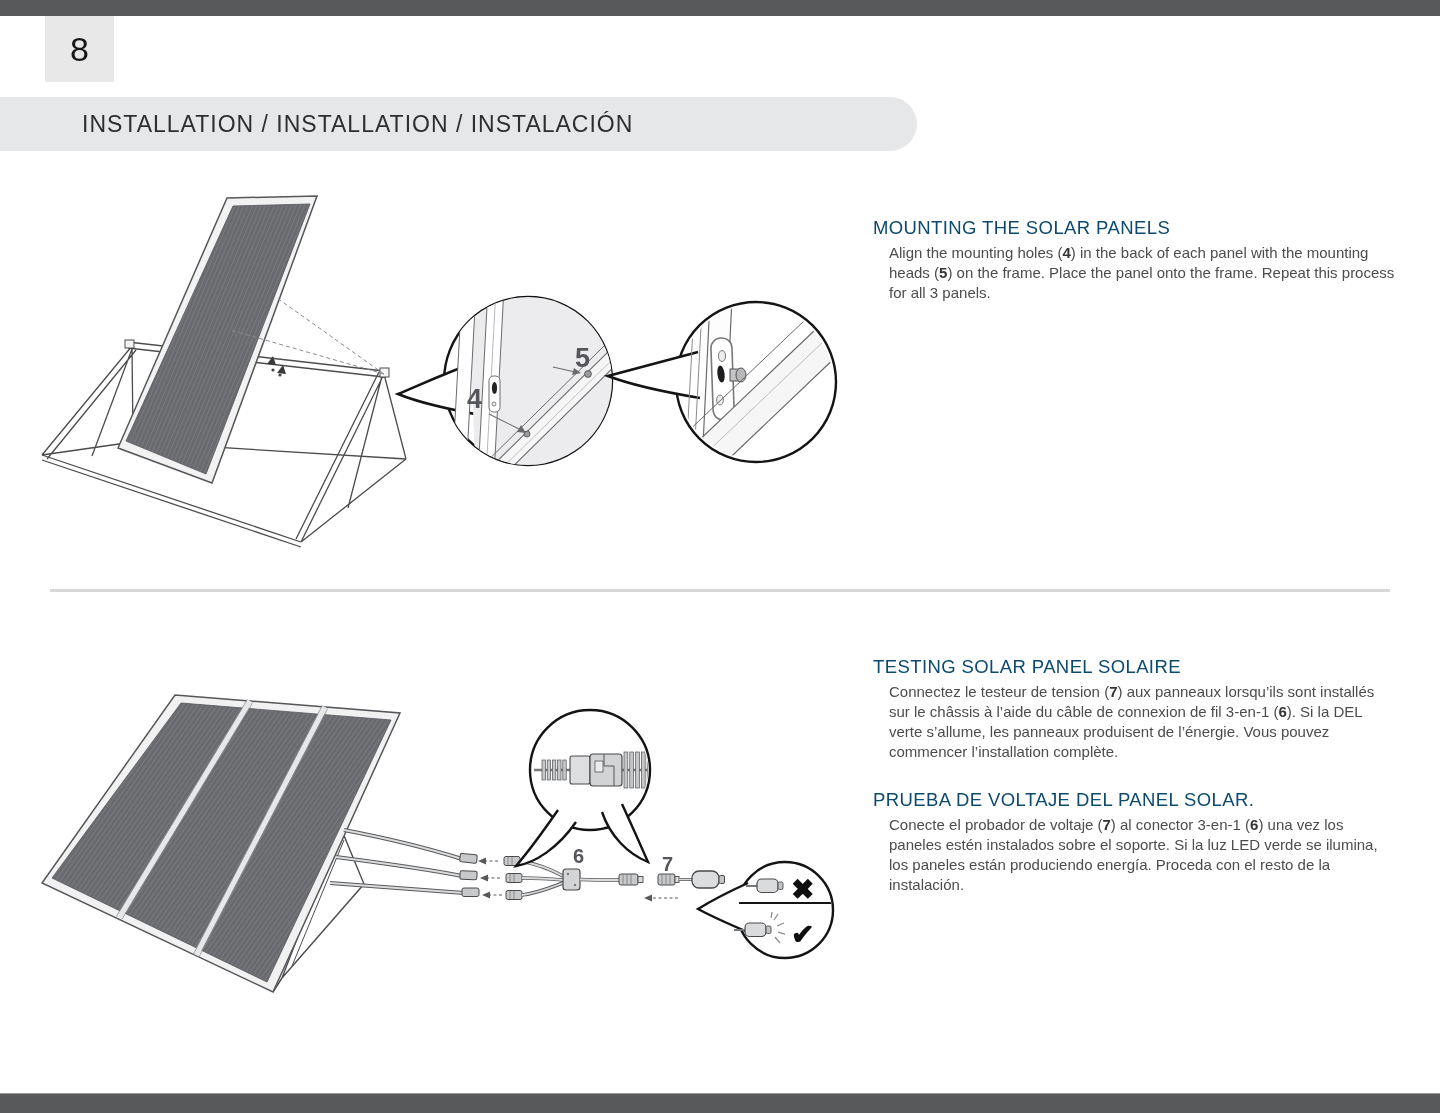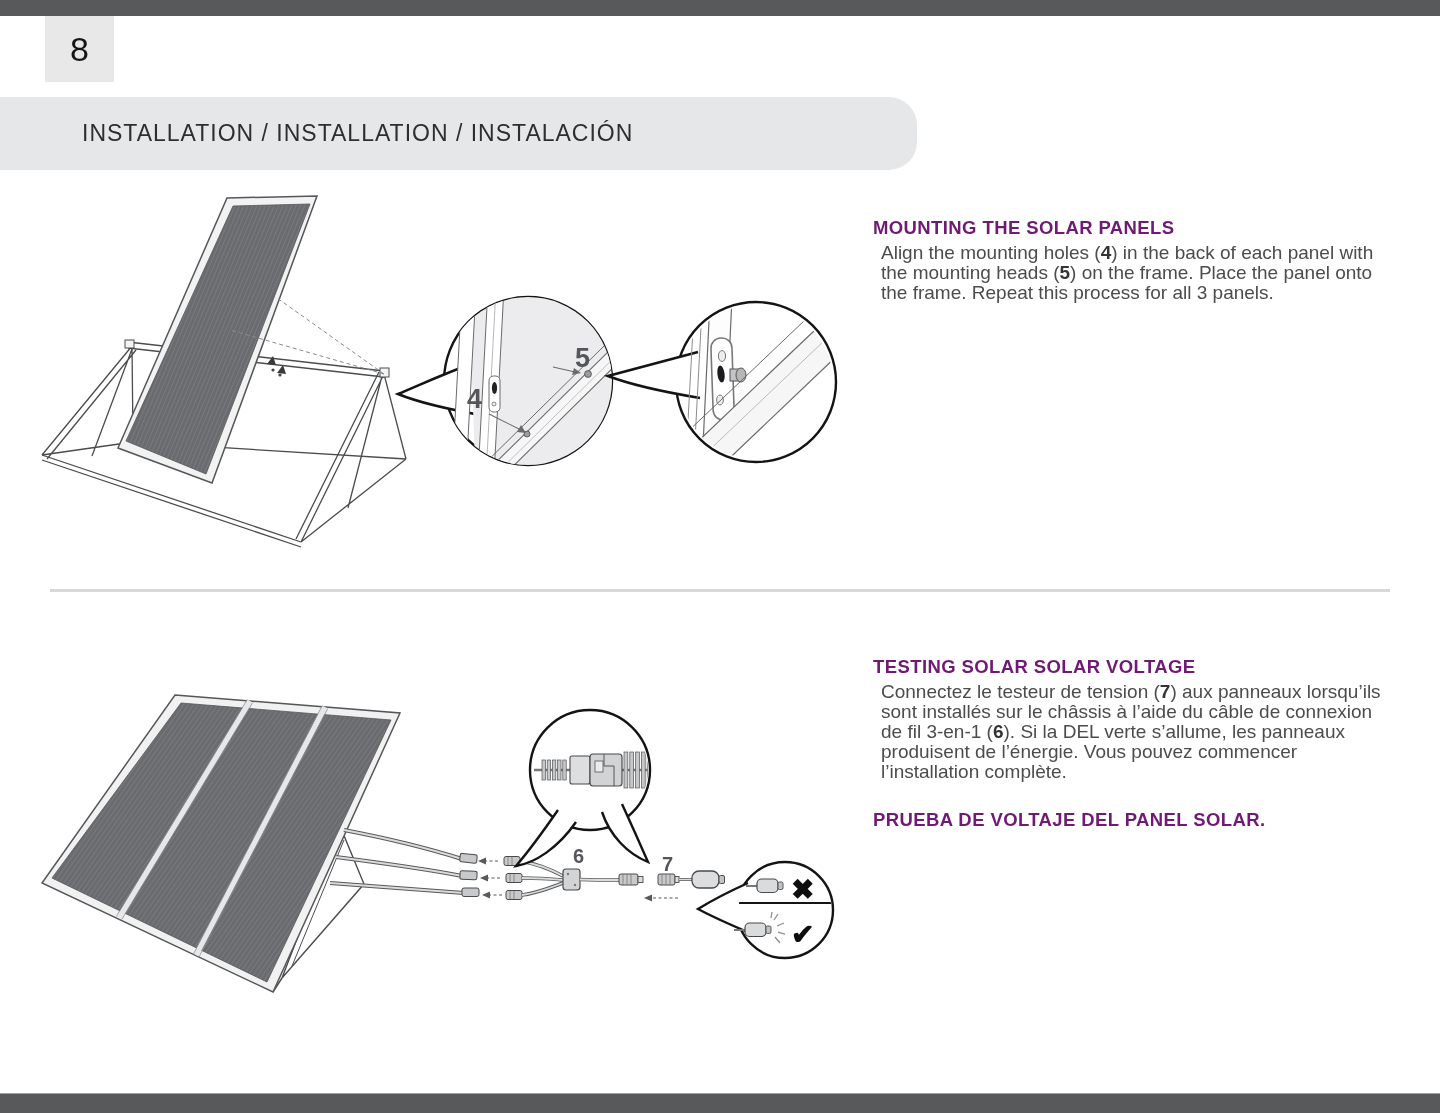--- a/index.html
+++ b/index.html
@@ -2,28 +2,28 @@
 <html><head>
 <meta charset="utf-8">
 <style>
   html,body{margin:0;padding:0;background:#fff;}
   .page{position:relative;width:1440px;height:1113px;background:#fff;overflow:hidden;
         font-family:"Liberation Sans",sans-serif;color:#231f20;}
   .topbar{position:absolute;left:0;top:0;width:1440px;height:16px;background:#58595b;}
   .bottombar{position:absolute;left:0;top:1093px;width:1440px;height:20px;background:#58595b;border-top:1px solid #9d9ea0;}
   .pagenum{position:absolute;left:45px;top:16px;width:69px;height:66px;background:#e8e8e9;
            display:flex;align-items:center;justify-content:center;font-size:34px;color:#161616;}
-  .banner{position:absolute;left:0;top:97px;width:917px;height:73px;background:#e6e7e8;
+  .banner{position:absolute;left:0;top:97px;width:917px;height:54px;background:#e6e7e8;
           border-radius:0 28px 28px 0;display:flex;align-items:center;}
   .banner span{padding-left:82px;font-size:23px;font-weight:400;letter-spacing:1px;color:#2e2e30;}
   .col{position:absolute;left:873px;width:524px;}
   .col1{top:217px;}
   .col2{top:656px;}
-  .block h3{margin:0 0 4px 0;font-size:18.5px;font-weight:700;letter-spacing:.4px;color:#701a75;line-height:22px;}
-  .block p{margin:0 0 27px 8px;font-size:19px;line-height:20px;color:#4c4c4e;}
+  .block h3{margin:0 0 4px 0;font-size:18.5px;font-weight:400;letter-spacing:.4px;color:#0c4a6e;line-height:22px;}
+  .block p{margin:0 0 27px 16px;font-size:15px;line-height:20px;color:#4c4c4e;}
   .block p b{font-weight:700;color:#343436;}
   .divider{position:absolute;left:50px;top:589px;width:1340px;height:3px;background:#d8d8da;}
   .dia{position:absolute;}
   #dia1{left:30px;top:168px;}
   #dia2{left:30px;top:660px;}
   svg text{font-family:"Liberation Sans",sans-serif;}
   .lbl{font-weight:700;fill:#55565a;}
   .mark{font-weight:700;fill:#0e0e0e;}
 </style>
 </head>
@@ -255,24 +255,25 @@
         <g stroke="#8c8d8f" stroke-width="1.3">
           <path d="M744,260 L748,254 M747,266 L754,263 M748,272 L755,274 M745,277 L750,283 M741,258 L742,252"></path>
         </g>
         <text class="mark" x="761" y="284" font-size="28">✔</text>
       </g>
     </g>
   </svg>
 
   <div class="col col2">
     <div class="block">
-      <h3>TESTING SOLAR SOLAR VOLTAGE</h3>
+      <h3>TESTING SOLAR PANEL SOLAIRE</h3>
     </div>
     <div class="block">
       <p>Connectez le testeur de tension (<b>7</b>) aux panneaux lorsqu’ils sont installés sur le châssis à l’aide du câble de connexion de fil 3-en-1 (<b>6</b>). Si la DEL verte s’allume, les panneaux produisent de l’énergie. Vous pouvez commencer l’installation complète.</p>
     </div>
     <div class="block">
       <h3>PRUEBA DE VOLTAJE DEL PANEL SOLAR.</h3>
+      <p>Conecte el probador de voltaje (<b>7</b>) al conector 3-en-1 (<b>6</b>) una vez los paneles estén instalados sobre el soporte. Si la luz LED verde se ilumina, los paneles están produciendo energía. Proceda con el resto de la instalación.</p>
     </div>
   </div>
 
   <div class="bottombar"></div>
 </div>
 
 </body></html>

